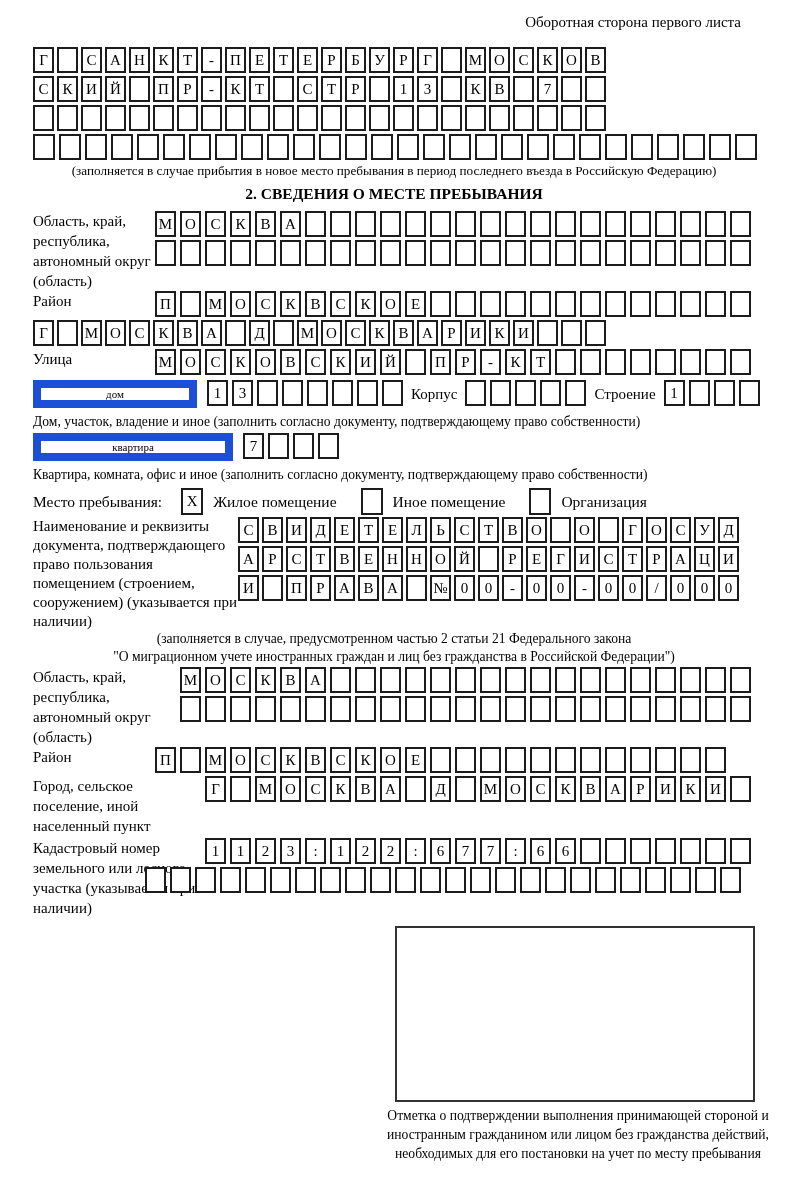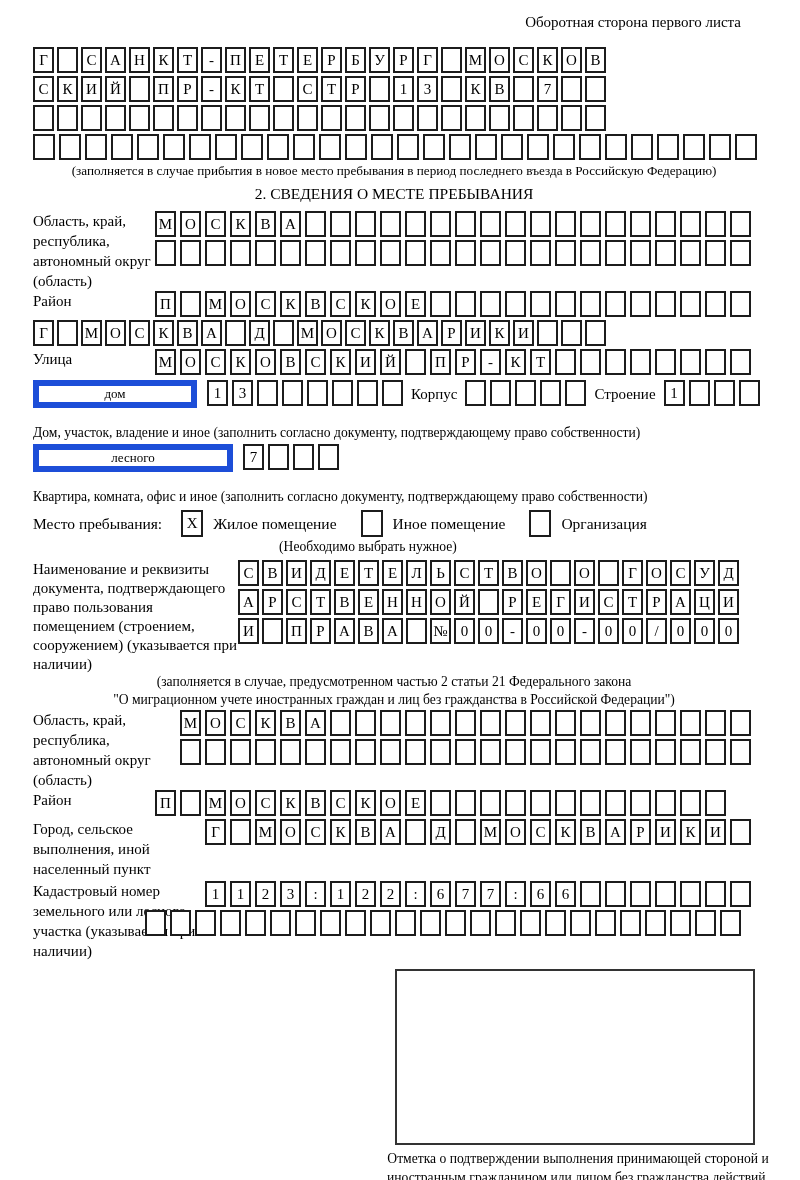--- a/index.html
+++ b/index.html
@@ -25,25 +25,25 @@
   .cells{display:flex;gap:4px;margin-bottom:3px;}
   .cells.tight{gap:3px;}
   .cell{
     flex:0 0 21px;width:21px;height:26px;box-sizing:border-box;
     border:2px solid #1c1c1c;background:#fff;
     display:flex;align-items:center;justify-content:center;
     font-size:15px;line-height:1;
   }
   .wide .cell{flex:0 0 22px;}
   .caption-center{font-size:13.2px;text-align:center;width:722px;margin:2px 0 4px;}
-  .caption-left{font-size:13.6px;text-align:left;margin:17px 0 3px;}
-  .section-title{font-size:15.5px;font-weight:normal;text-align:center;width:722px;margin:6px 0 8px;}
+  .caption-left{font-size:13.6px;text-align:left;margin:6px 0 3px;}
+  .section-title{font-size:15.5px;font-weight:bold;text-align:center;width:722px;margin:6px 0 8px;}
   .box-label{
-    box-sizing:border-box;border:6px solid #1d4ed8;height:28px;
-    display:flex;align-items:center;justify-content:center;font-size:13px;flex:0 0 auto;
+    box-sizing:border-box;border:8px solid #1d4ed8;height:28px;
+    display:flex;align-items:center;justify-content:center;font-size:11px;flex:0 0 auto;
   }
   .dom-box{width:164px;margin-right:10px;}
   .kv-box{width:200px;margin-right:10px;}
   .inline-label{font-size:15px;line-height:28px;margin:0 8px;flex:0 0 auto;}
   .stay-row{display:flex;align-items:center;margin:5px 0 2px;font-size:15.5px;}
   .checkbox{
     width:22px;height:27px;box-sizing:border-box;border:2px solid #1c1c1c;
     display:flex;align-items:center;justify-content:center;font-size:15px;margin:0 10px;
   }
   .stay-label{margin-right:9px;}
@@ -354,40 +354,39 @@
     <div class="cells mb0">
         <span class="cell">1</span>
         <span class="cell"></span>
         <span class="cell"></span>
         <span class="cell"></span>
       </div>
   </div>
   <div class="caption-left">Дом, участок, владение и иное (заполнить согласно документу, подтверждающему право собственности)</div>
 
   <div class="form-row">
-    <div class="box-label kv-box">лесного</div>
+    <div class="box-label kv-box">квартира</div>
     <div class="cells mb0">
         <span class="cell">7</span>
         <span class="cell"></span>
         <span class="cell"></span>
         <span class="cell"></span>
       </div>
   </div>
   <div class="caption-left">Квартира, комната, офис и иное (заполнить согласно документу, подтверждающему право собственности)</div>
 
   <div class="stay-row">
     <span class="stay-label">Место пребывания:</span>
     <span class="checkbox">X</span>
     <span class="opt-label">Жилое помещение</span>
     <span class="checkbox"></span>
     <span class="opt-label">Иное помещение</span>
     <span class="checkbox"></span>
     <span class="opt-label">Организация</span>
   </div>
-  <div class="necessity">(Необходимо выбрать нужное)</div>
 
   <div class="form-row">
     <div class="label w205">Наименование и реквизиты документа, подтверждающего право пользования помещением (строением, сооружением) (указывается при наличии)</div>
     <div class="rows">
       <div class="cells tight">
           <span class="cell">С</span>
           <span class="cell">В</span>
           <span class="cell">И</span>
           <span class="cell">Д</span>
           <span class="cell">Е</span>
@@ -539,21 +538,21 @@
         <span class="cell"></span>
         <span class="cell"></span>
         <span class="cell"></span>
         <span class="cell"></span>
         <span class="cell"></span>
         <span class="cell"></span>
       </div>
   </div>
 
   <div class="form-row">
-    <div class="label w172">Город, сельское выполнения, иной населенный пункт</div>
+    <div class="label w172">Город, сельское поселение, иной населенный пункт</div>
     <div class="cells">
         <span class="cell">Г</span>
         <span class="cell"></span>
         <span class="cell">М</span>
         <span class="cell">О</span>
         <span class="cell">С</span>
         <span class="cell">К</span>
         <span class="cell">В</span>
         <span class="cell">А</span>
         <span class="cell"></span>

